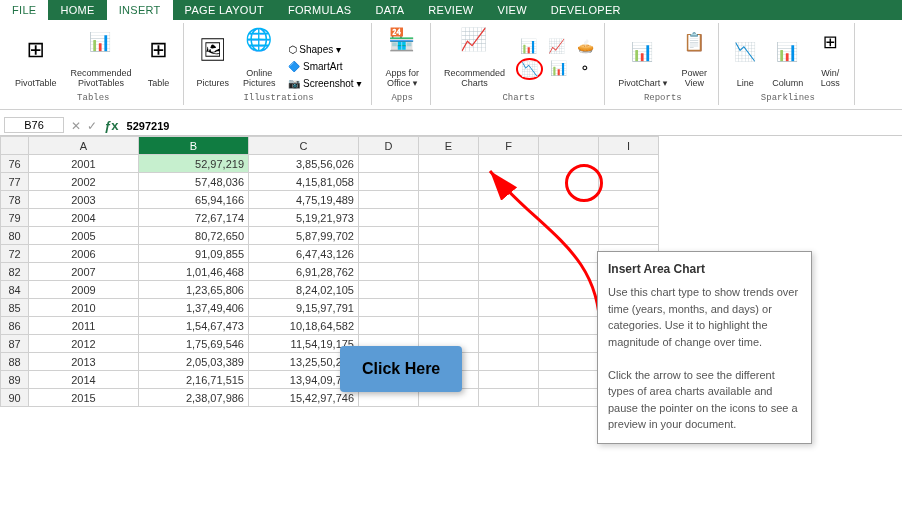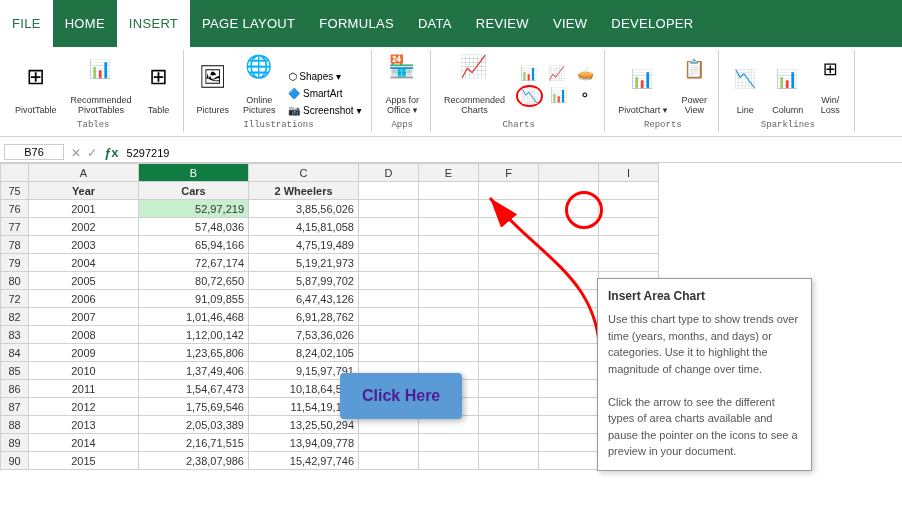--- a/index.html
+++ b/index.html
@@ -1,49 +1,49 @@
 <!DOCTYPE html>
 <html><head>
   <meta charset="utf-8">
   <style>
     * { box-sizing: border-box; margin: 0; padding: 0; }
     body { font-family: 'Segoe UI', Arial, sans-serif; font-size: 12px; background: #fff; width: 902px; height: 525px; overflow: hidden; }
     .ribbon-tabs { display: flex; background: #217346; }
-    .ribbon-tab { padding: 16px 12px; color: #fff; font-size: 13px; cursor: pointer; font-weight: 500; letter-spacing: 0.3px; }
+    .ribbon-tab { padding: 4px 12px; color: #fff; font-size: 11px; cursor: pointer; font-weight: 500; letter-spacing: 0.3px; }
     .ribbon-tab.active { background: #fff; color: #217346; }
 
     .ribbon-content { display: flex; padding: 2px 4px 4px 4px; align-items: flex-end; gap: 2px; border-bottom: 1px solid #d0d0d0; min-height: 90px; }
     .ribbon-group { display: flex; flex-direction: column; align-items: center; border-right: 1px solid #d0d0d0; padding: 2px 6px; min-height: 82px; justify-content: space-between; }
     .ribbon-group-label { font-size: 9px; color: #666; text-align: center; margin-top: 2px; font-family: Liberation Mono, monospace; }
     .ribbon-group-items { display: flex; align-items: flex-end; gap: 4px; flex: 1; }
     .ribbon-btn { display: flex; flex-direction: column; align-items: center; cursor: pointer; padding: 2px 4px; border-radius: 2px; border: 1px solid transparent; min-width: 36px; }
     .ribbon-btn .icon { font-size: 22px; line-height: 1; }
     .ribbon-btn .btn-label { font-size: 9px; text-align: center; color: #333; margin-top: 17px; }
 
     
     .formula-bar { display: flex; align-items: flex-end; border-bottom: 1px solid #ccc; padding: 2px 4px; background: #fff; height: 26px; }
     .cell-ref { width: 60px; border: 1px solid #ccc; padding: 1px 4px; font-size: 11px; margin-right: 4px; text-align: center; }
-    .formula-input { flex: 1; border: none; outline: none; font-size: 11px; padding: 1px 4px; }
+    .formula-input { flex: 1; border: none; outline: none; font-size: 11px; padding: 1px 4px; font-weight: bold; }
     
     table.grid { border-collapse: collapse; }
     table.grid th, table.grid td { border: 1px solid #d0d0d0; font-size: 11px; white-space: nowrap; }
     table.grid th { background: #f2f2f2; text-align: center; font-weight: normal; color: #333; min-width: 20px; padding: 1px 4px; height: 18px; }
     table.grid th.col-header { background: #f2f2f2; min-width: 60px; }
     table.grid th.col-header.selected { background: #107c41; color: #fff; }
     table.grid td { padding: 1px 4px; height: 18px; text-align: right; color: #333; min-width: 60px; }
     table.grid td.year-col { text-align: center; }
     table.grid th.row-header { min-width: 28px; text-align: center; }
 
     
     .tooltip-box { position: absolute; top: 115px; right: 90px; width: 215px; background: #fff; border: 1px solid #999; padding: 10px; box-shadow: 2px 2px 6px rgba(0,0,0,0.2); z-index: 100; }
     .tooltip-title { font-size: 12px; font-weight: bold; color: #333; margin-bottom: 8px; }
     .tooltip-text { font-size: 11px; color: #555; line-height: 1.5; }
 
     
-    .click-here-btn { position: absolute; top: 210px; left: 340px; background: #5b9bd5; color: #4c1d95; border: none; border-radius: 4px; padding: 14px 22px; font-size: 16px; font-weight: bold; cursor: pointer; box-shadow: 2px 2px 6px rgba(0,0,0,0.3); z-index: 50; }
+    .click-here-btn { position: absolute; top: 210px; left: 340px; background: #5b9bd5; color: #000000; border: none; border-radius: 4px; padding: 14px 22px; font-size: 16px; font-weight: bold; cursor: pointer; box-shadow: 2px 2px 6px rgba(0,0,0,0.3); z-index: 50; }
 
     
     .circle-highlight { position: absolute; top: 28px; left: 565px; width: 38px; height: 38px; border: 3px solid red; border-radius: 50%; z-index: 80; }
 
     .content-area { position: relative; }
     .ribbon-btn-row { display: flex; align-items: center; gap: 2px; cursor: pointer; padding: 1px 3px; border-radius: 2px; border: 1px solid transparent; font-size: 10px; }
   </style>
 </head>
 <body>
 
@@ -207,31 +207,20 @@
             <th class="col-header" style="min-width:110px;">C</th>
             <th class="col-header" style="min-width:60px;">D</th>
             <th class="col-header" style="min-width:60px;">E</th>
             <th class="col-header" style="min-width:60px;">F</th>
             <th class="col-header" style="min-width:40px;"></th>
             <th class="col-header" style="min-width:40px;">I</th>
           </tr>
         </thead>
         <tbody id="table-body">
 
-        <tr>
-              <th class="row-header">75</th>
-              <td class="" style="font-weight: bold; text-align: center; background: rgb(242, 242, 242);">Year</td>
-              <td style="font-weight: bold; text-align: center; background: rgb(242, 242, 242);">Cars</td>
-              <td style="font-weight: bold; text-align: center; background: rgb(242, 242, 242);">2 Wheelers</td>
-              <td></td>
-              <td></td>
-              <td></td>
-              <td></td>
-              <td></td>
-            </tr>
             <tr>
               <th class="row-header">76</th>
               <td class="year-col">2001</td>
               <td style="background: rgb(198, 239, 206);">52,97,219</td>
               <td>3,85,56,026</td>
               <td></td>
               <td></td>
               <td></td>
               <td></td>
               <td></td>
@@ -289,31 +278,20 @@
               <td></td>
               <td></td>
               <td></td>
               <td></td>
             </tr>
             <tr>
               <th class="row-header">82</th>
               <td class="year-col">2007</td>
               <td>1,01,46,468</td>
               <td>6,91,28,762</td>
-              <td></td>
-              <td></td>
-              <td></td>
-              <td></td>
-              <td></td>
-            </tr>
-            <tr>
-              <th class="row-header">83</th>
-              <td class="year-col">2008</td>
-              <td>1,12,00,142</td>
-              <td>7,53,36,026</td>
               <td></td>
               <td></td>
               <td></td>
               <td></td>
               <td></td>
             </tr>
             <tr>
               <th class="row-header">84</th>
               <td class="year-col">2009</td>
               <td>1,23,65,806</td>

